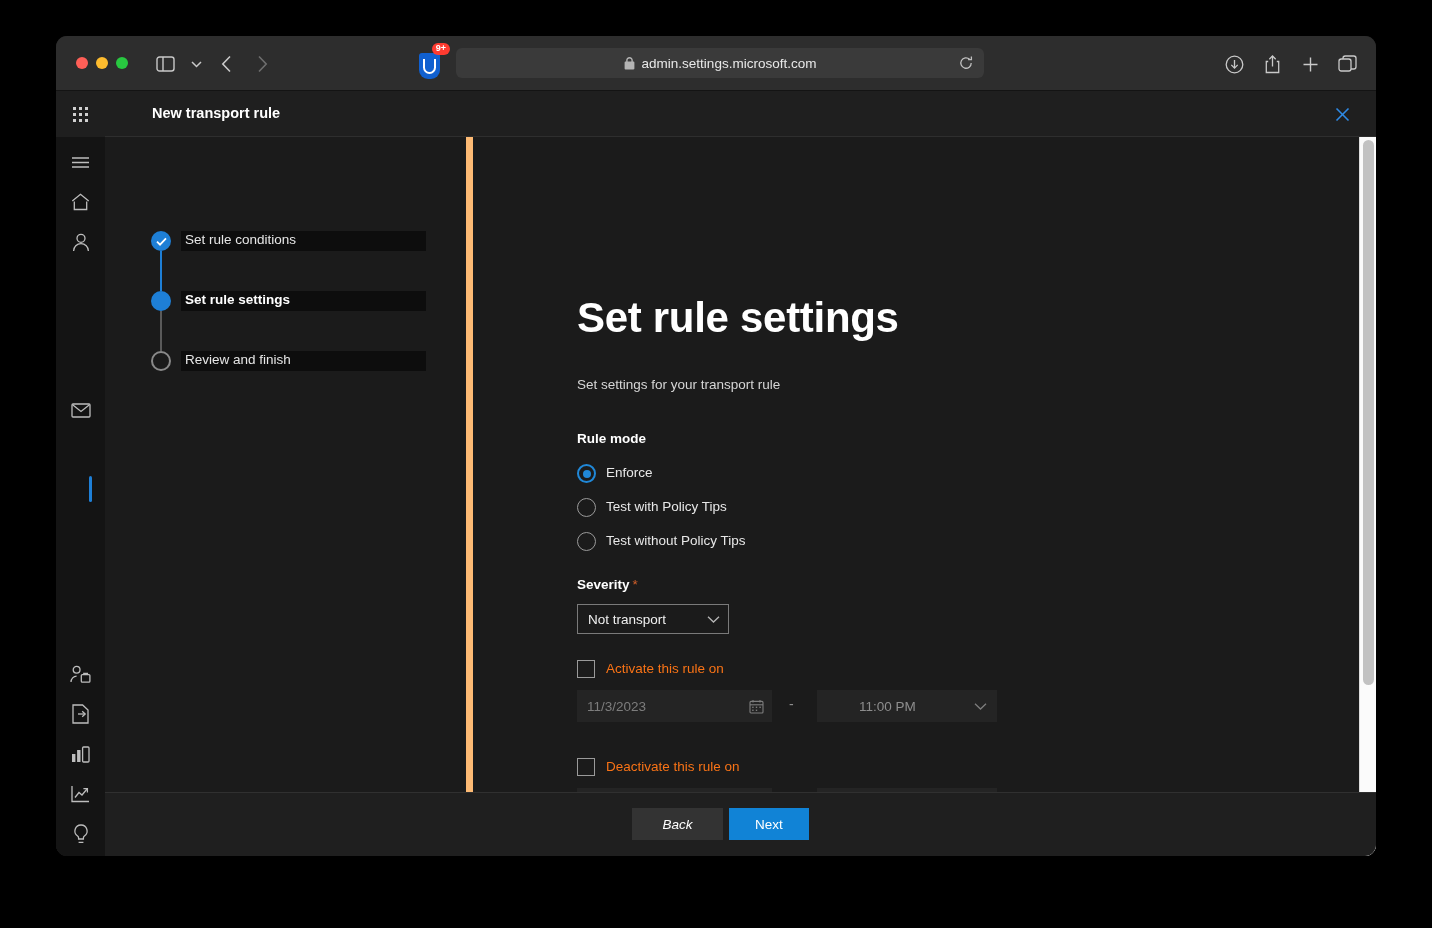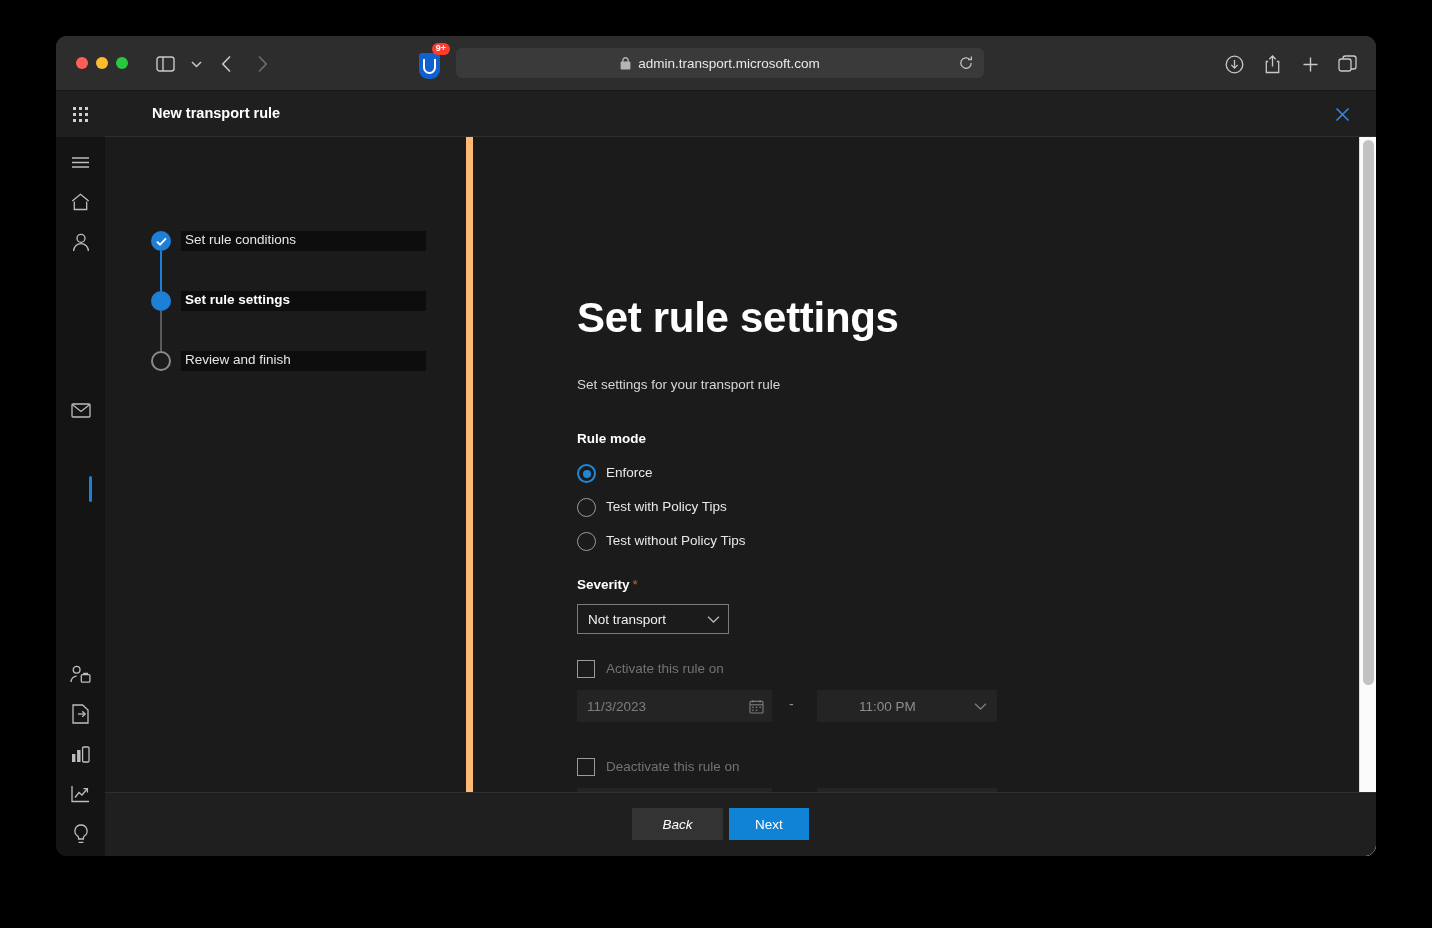--- a/index.html
+++ b/index.html
@@ -240,21 +240,21 @@
 
   
   .cb-row { position: absolute; left: 104px; height: 22px; }
   .cb-box {
     position: absolute; left: 0; top: 0;
     width: 18px; height: 18px;
     border: 1.4px solid #9a9a9a; background: transparent;
   }
   .cb-text {
     position: absolute; left: 29px; top: 1px;
-    color: #737373; font-size: 13.5px; white-space: nowrap;
+    color: #f97316; font-size: 13.5px; white-space: nowrap;
   }
   #cb-activate   { top: 523px; }
   #cb-deactivate { top: 621px; }
 
   
   .dt-row { position: absolute; left: 104px; height: 32px; }
   #dt-activate   { top: 553px; }
   #dt-deactivate { top: 651px; }
   .date-field {
     position: absolute; left: 0; top: 0;
@@ -362,21 +362,21 @@
       <div id="ext-shield"></div>
       <div id="ext-badge">9+</div>
     </div>
 
     <div id="url-bar">
       <span id="url-lock">
         <svg width="11" height="13" viewBox="0 0 11 13" fill="currentColor">
           <path d="M5.5 0C3.6 0 2.2 1.4 2.2 3.2v1.3H1.5c-.5 0-.9.4-.9.9v6.1c0 .5.4.9.9.9h8c.5 0 .9-.4.9-.9V5.4c0-.5-.4-.9-.9-.9h-.7V3.2C8.8 1.4 7.4 0 5.5 0zm0 1.4c1.1 0 1.9.8 1.9 1.8v1.3h-3.8V3.2c0-1 .8-1.8 1.9-1.8z"></path>
         </svg>
       </span>
-      <span id="url-text">admin.transport.microsoft.com</span>
+      <span id="url-text">admin.settings.microsoft.com</span>
       <span id="reload-btn">
         <svg width="16" height="16" viewBox="0 0 16 16" fill="none" stroke="currentColor" stroke-width="1.3">
           <path d="M13.2 8a5.2 5.2 0 1 1-1.6-3.7"></path>
             <polyline points="13.4,1.4 13.4,4.7 10.1,4.7"></polyline>
         </svg>
       </span>
     </div>
 
     <div class="tb-icon" id="download-btn">
       <svg width="19" height="19" viewBox="0 0 19 19" fill="none" stroke="currentColor" stroke-width="1.3">

